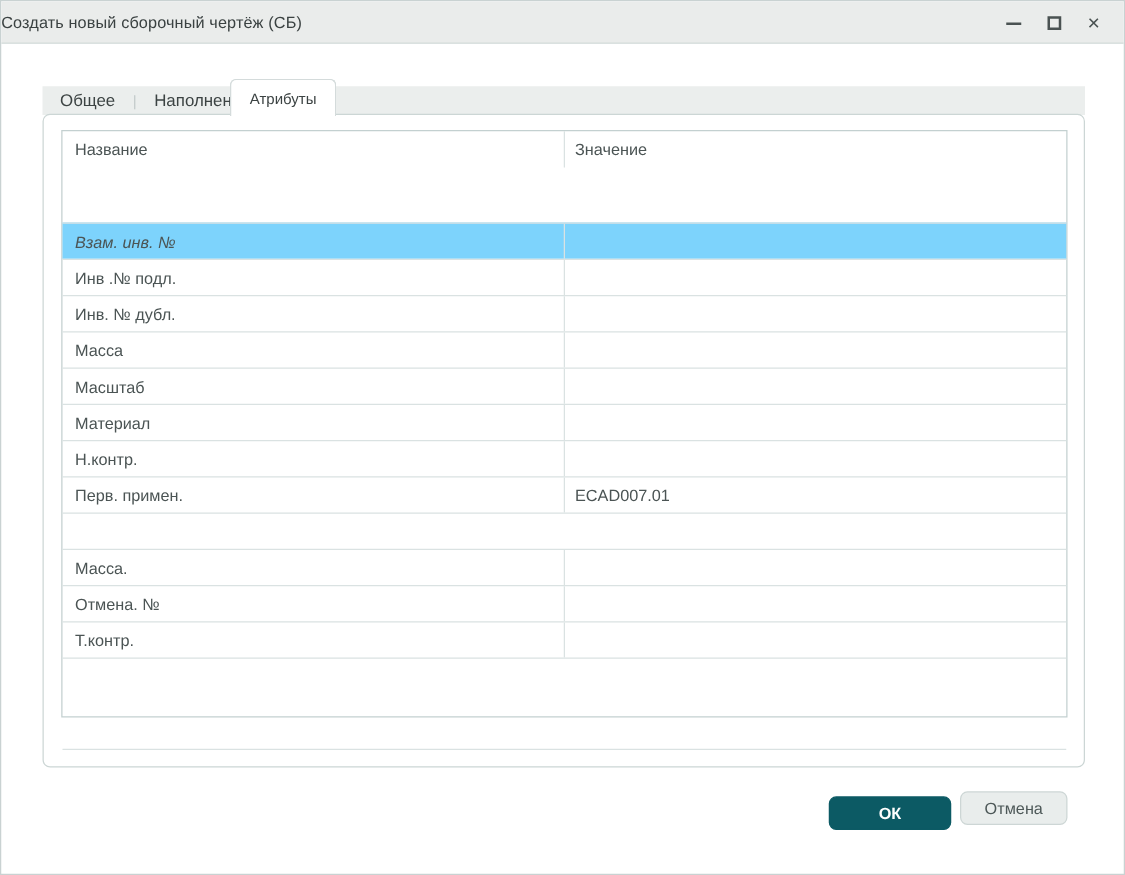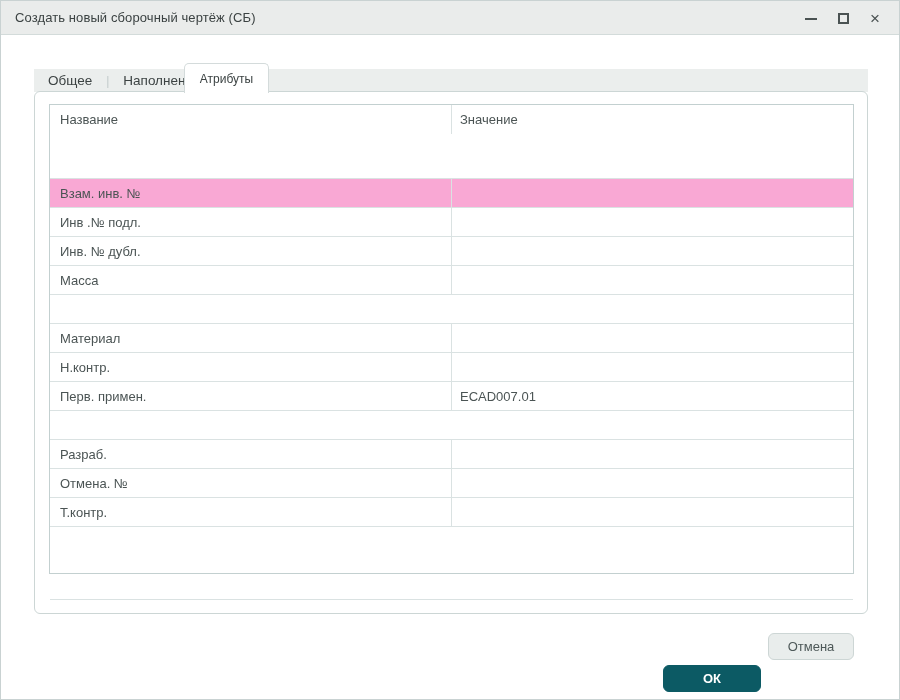--- a/index.html
+++ b/index.html
@@ -8,21 +8,21 @@
     position:relative;width:900px;height:700px;background:#fff;
     border:1px solid #c9d2d2;overflow:hidden;
   }
   
   .titlebar{
     position:absolute;left:0;top:0;width:100%;height:34px;
     background:#eaeceb;border-bottom:1px solid #d3dbda;
     display:flex;align-items:center;
   }
   .titlebar .title{
-    padding-left:14px;font-size:13px;color:#3b4242;letter-spacing:.1px;
+    font-size:13px;color:#3b4242;letter-spacing:.1px;
   }
   .win-controls{
     position:absolute;right:8px;top:0;height:34px;display:flex;align-items:center;
   }
   .win-btn{
     width:32px;height:34px;display:flex;align-items:center;justify-content:center;
     color:#4a5252;cursor:default;
   }
   .glyph-min{display:block;width:12px;border-top:2px solid #4a5252;margin-top:2px;}
   .glyph-max{display:block;width:11px;height:11px;border:2px solid #4a5252;}
@@ -49,35 +49,35 @@
     background:#fff;border:1px solid #ccd6d5;border-radius:6px;z-index:1;
   }
   
   .attr-table{
     position:absolute;left:48px;top:103px;width:805px;height:470px;
     border:1px solid #c3d0d0;background:#fff;z-index:2;
     display:flex;flex-direction:column;font-size:13px;color:#4b5454;gap:44px;
   }
   .t-head{display:flex;height:29px;flex:0 0 29px;}
   .t-row{display:flex;height:29px;flex:0 0 29px;border-top:1px solid #dae2e2;cursor:default;}
-  .t-row.selected{background:#f9a8d4;}
+  .t-row.selected{background:#7dd3fc;font-style:italic;}
   .t-filler{flex:1 1 auto;border-top:1px solid #dae2e2;}
   .c-name{width:402px;flex:0 0 402px;border-right:1px solid #dae2e2;
           display:flex;align-items:center;padding-left:10px;overflow:hidden;white-space:nowrap;}
   .c-value{flex:1 1 auto;display:flex;align-items:center;padding-left:8px;overflow:hidden;white-space:nowrap;}
   
   .btn{
     position:absolute;display:flex;align-items:center;justify-content:center;
     font-size:13px;border-radius:6px;cursor:default;
   }
   .btn-gray{background:#e9edec;border:1px solid #cdd6d5;color:#4d5858;}
   .btn-add{left:648px;top:581px;width:100px;height:25px;}
   .btn-del{left:758px;top:581px;width:95px;height:25px;}
   .btn-ok{
-    left:662px;top:664px;width:98px;height:27px;
+    left:662px;top:636px;width:98px;height:27px;
     background:#0c5a64;border:1px solid #0c5a64;color:#fff;font-weight:bold;
   }
   .btn-cancel{left:767px;top:632px;width:86px;height:27px;}
 </style>
 </head>
 <body>
 
 <div class="window">
 
   <div class="titlebar">
@@ -120,39 +120,40 @@
         </div>
         <div class="t-row">
           <div class="c-name">Инв. № дубл.</div>
           <div class="c-value"></div>
         </div>
         <div class="t-row">
           <div class="c-name">Масса</div>
           <div class="c-value"></div>
         </div>
         <div class="t-row">
+          <div class="c-name">Масштаб</div>
           <div class="c-value"></div>
         </div>
         <div class="t-row">
           <div class="c-name">Материал</div>
           <div class="c-value"></div>
         </div>
         <div class="t-row">
           <div class="c-name">Н.контр.</div>
           <div class="c-value"></div>
         </div>
         <div class="t-row">
           <div class="c-name">Перв. примен.</div>
           <div class="c-value">ECAD007.01</div>
         </div>
         <div class="t-row">
           <div class="c-value"></div>
         </div>
         <div class="t-row">
-          <div class="c-name">Разраб.</div>
+          <div class="c-name">Масса.</div>
           <div class="c-value"></div>
         </div>
         <div class="t-row">
           <div class="c-name">Отмена. №</div>
           <div class="c-value"></div>
         </div>
         <div class="t-row">
           <div class="c-name">Т.контр.</div>
           <div class="c-value"></div>
         </div>

